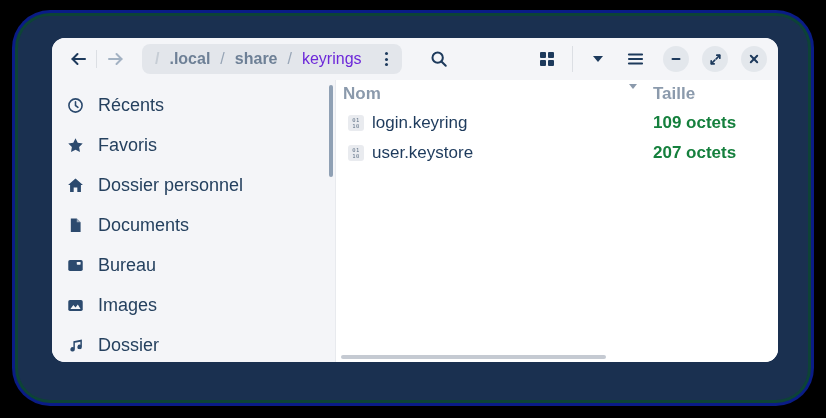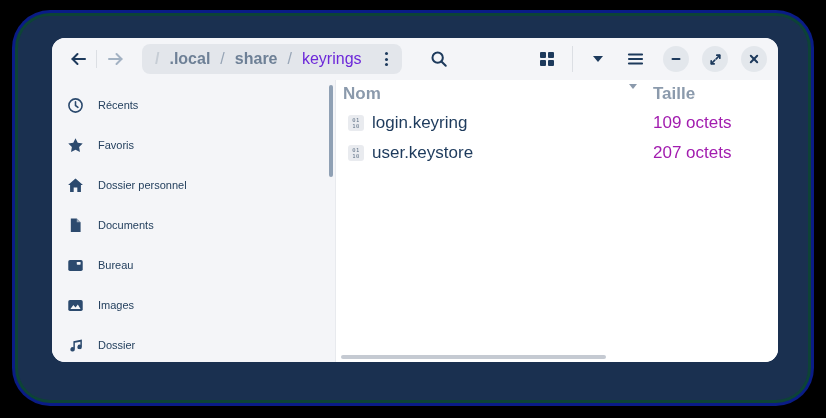--- a/index.html
+++ b/index.html
@@ -89,21 +89,21 @@
     background: #f4f5f8;
     padding-top: 5px;
     position: relative;
     flex: 0 0 283px;
   }
   .side-item {
     height: 40px;
     display: flex; align-items: center;
     gap: 13px;
     padding: 0 10px 0 13px;
-    font-size: 11px;
+    font-size: 18px;
     color: #25415f;
   }
   .side-item .ic { width: 20px; display: flex; justify-content: center; flex: 0 0 auto; }
   .v-scroll {
     position: absolute;
     right: 2px; top: 5px;
     width: 4px; height: 92px;
     background: #8fa0b4;
     border-radius: 2px;
   }
@@ -148,21 +148,21 @@
     align-items: center; justify-content: center;
     margin-right: 8px;
     font-family: "DejaVu Sans Mono", monospace;
     font-size: 5.5px;
     line-height: 1.15;
     color: #5f7186;
     letter-spacing: 0.5px;
     flex: 0 0 auto;
   }
   .file-name { flex: 1; }
-  .file-size { width: 125px; flex: 0 0 125px; color: #a21caf; }
+  .file-size { width: 125px; flex: 0 0 125px; color: #15803d; font-weight: bold; }
   .h-scroll {
     position: absolute;
     bottom: 3px; left: 5px;
     width: 265px; height: 4px;
     background: #c5cad2;
     border-radius: 2px;
   }
   svg { display: block; }
 </style>
 </head>

